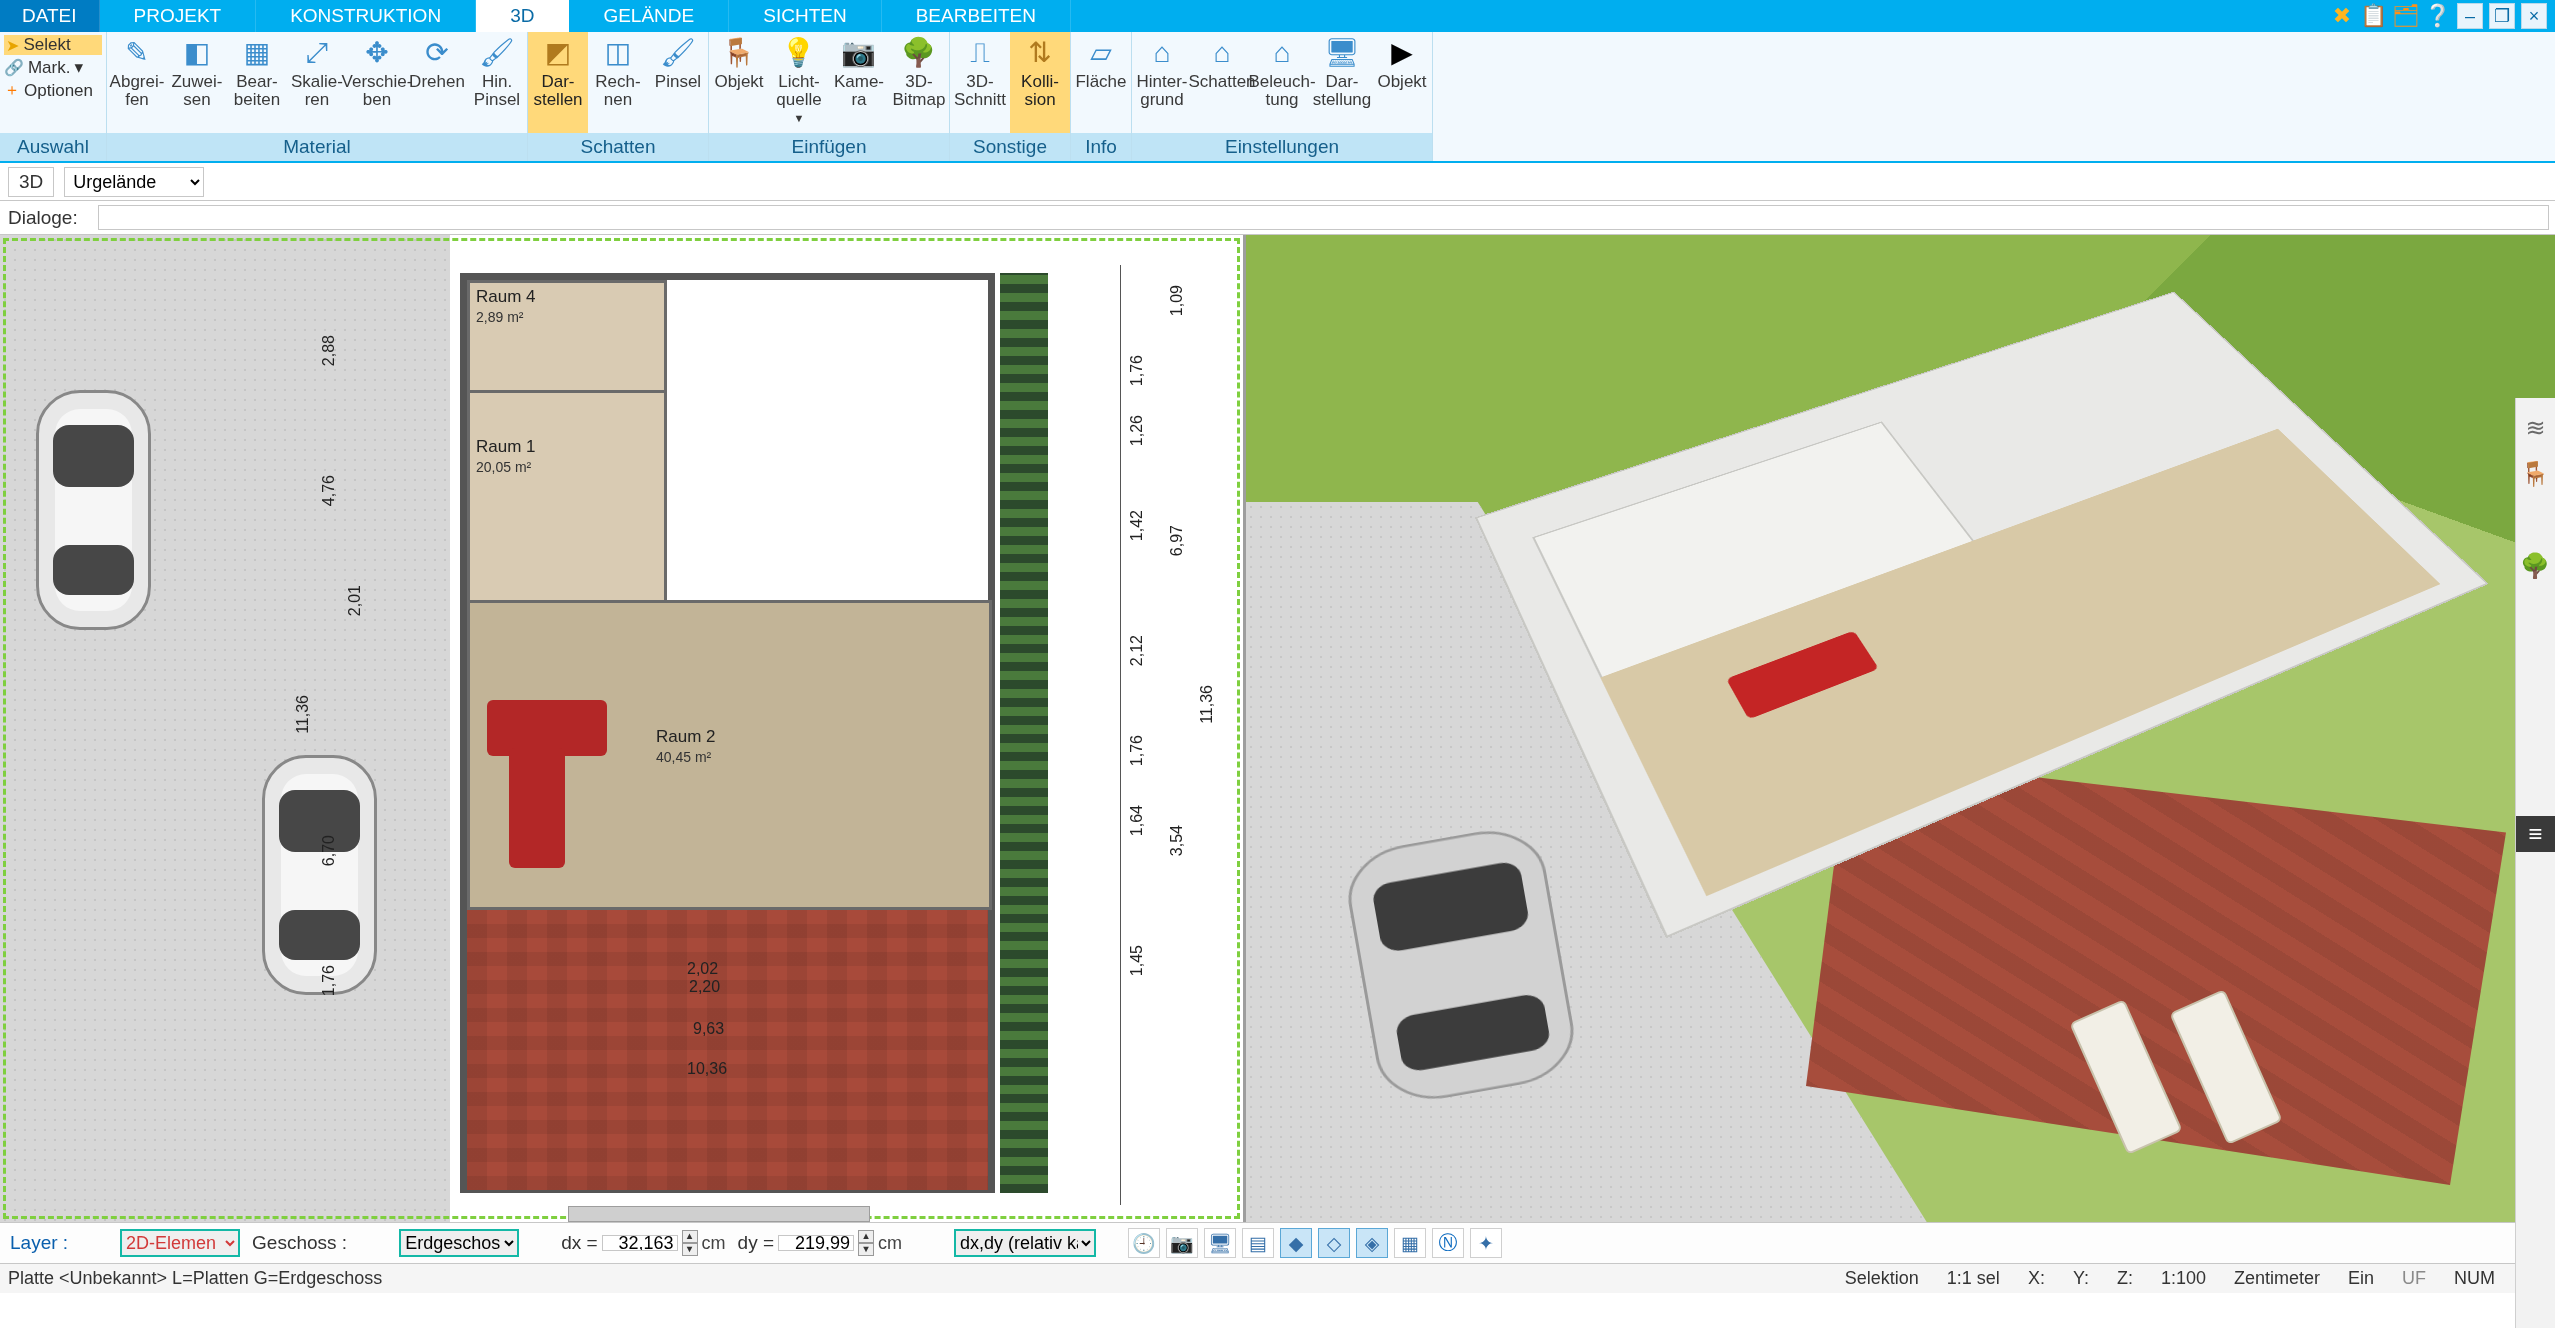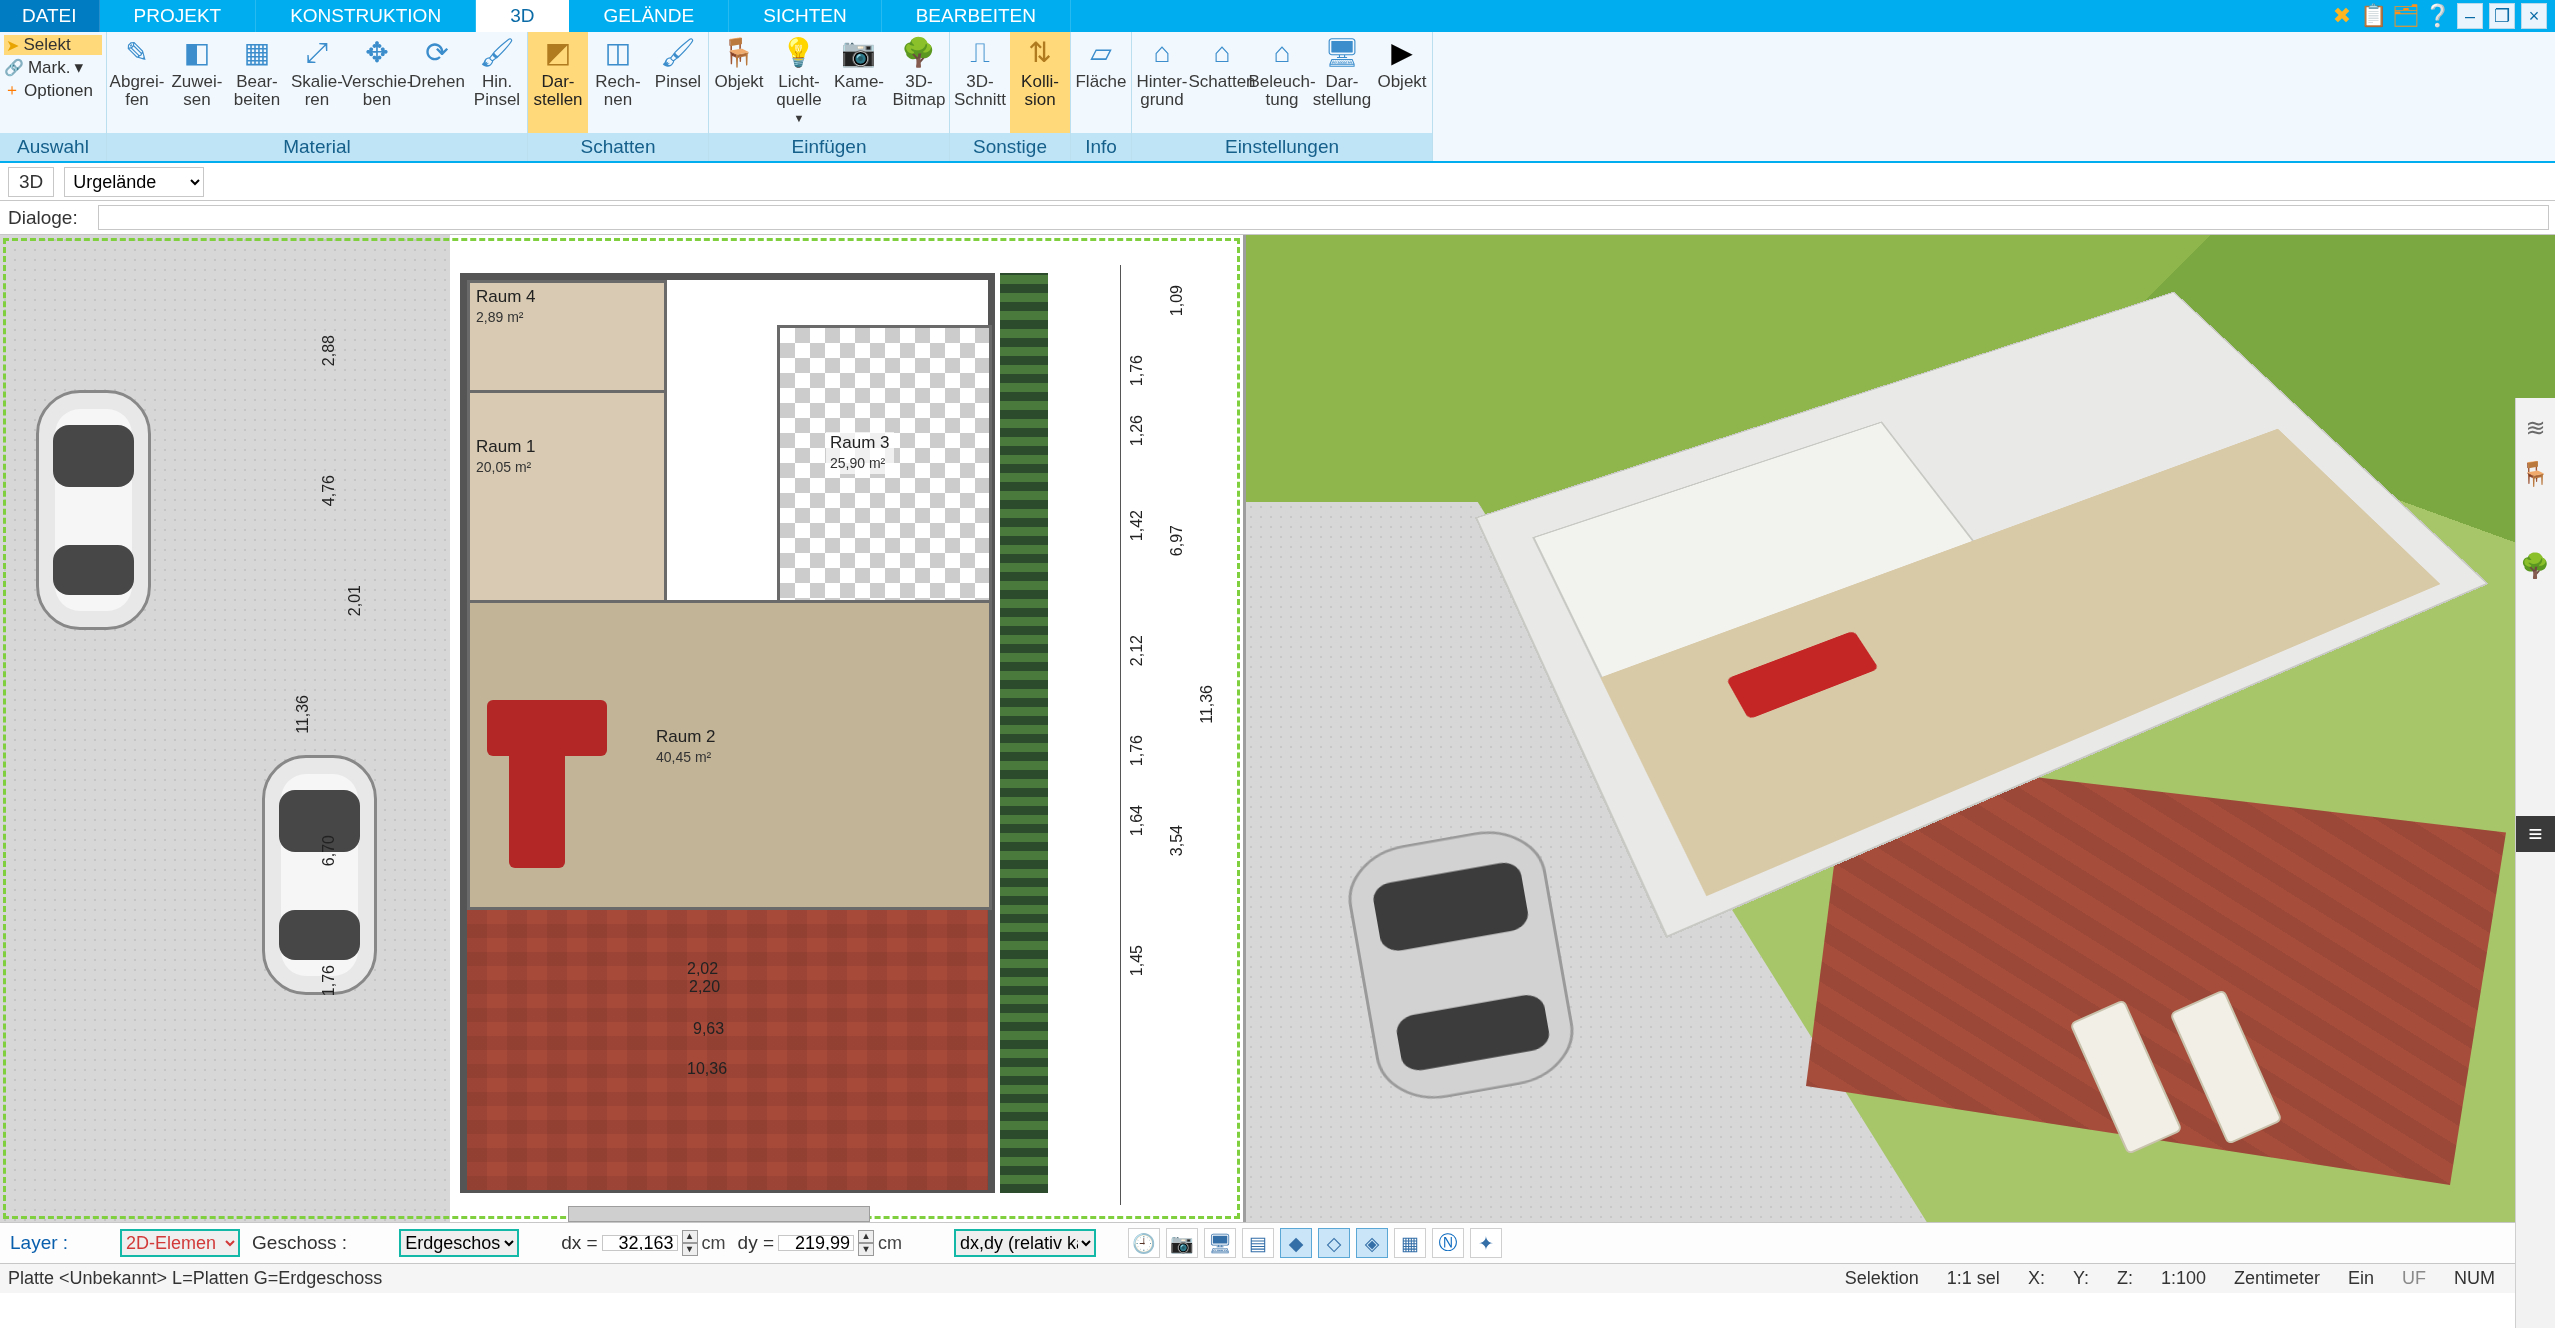--- a/index.html
+++ b/index.html
@@ -401,26 +401,20 @@
         <div class="room r4">
           <span>Raum 4</span><br>
           <span class="area">2,89 m²</span>
         </div>
         <div class="room r1" style="top:110px;">
           <div style="margin-top:40px;">
             <span>Raum 1</span><br>
             <span class="area">20,05 m²</span>
           </div>
         </div>
-        <div class="room r3">
-          <div style="background:rgba(255,255,255,.7);display:inline-block;padding:1px 4px;margin-top:100px;margin-left:40px;">
-            <span>Raum 3</span><br>
-            <span class="area">25,90 m²</span>
-          </div>
-        </div>
         <div class="room r2">
           <div style="margin-left:180px;margin-top:120px;">
             <span>Raum 2</span><br>
             <span class="area">40,45 m²</span>
           </div>
         </div>
         <div class="sofa s1"></div>
         <div class="sofa s2"></div>
         <div class="patio">
           <span style="position:absolute;left:220px;top:50px;font-size:16px;color:#222;">2,02</span>

